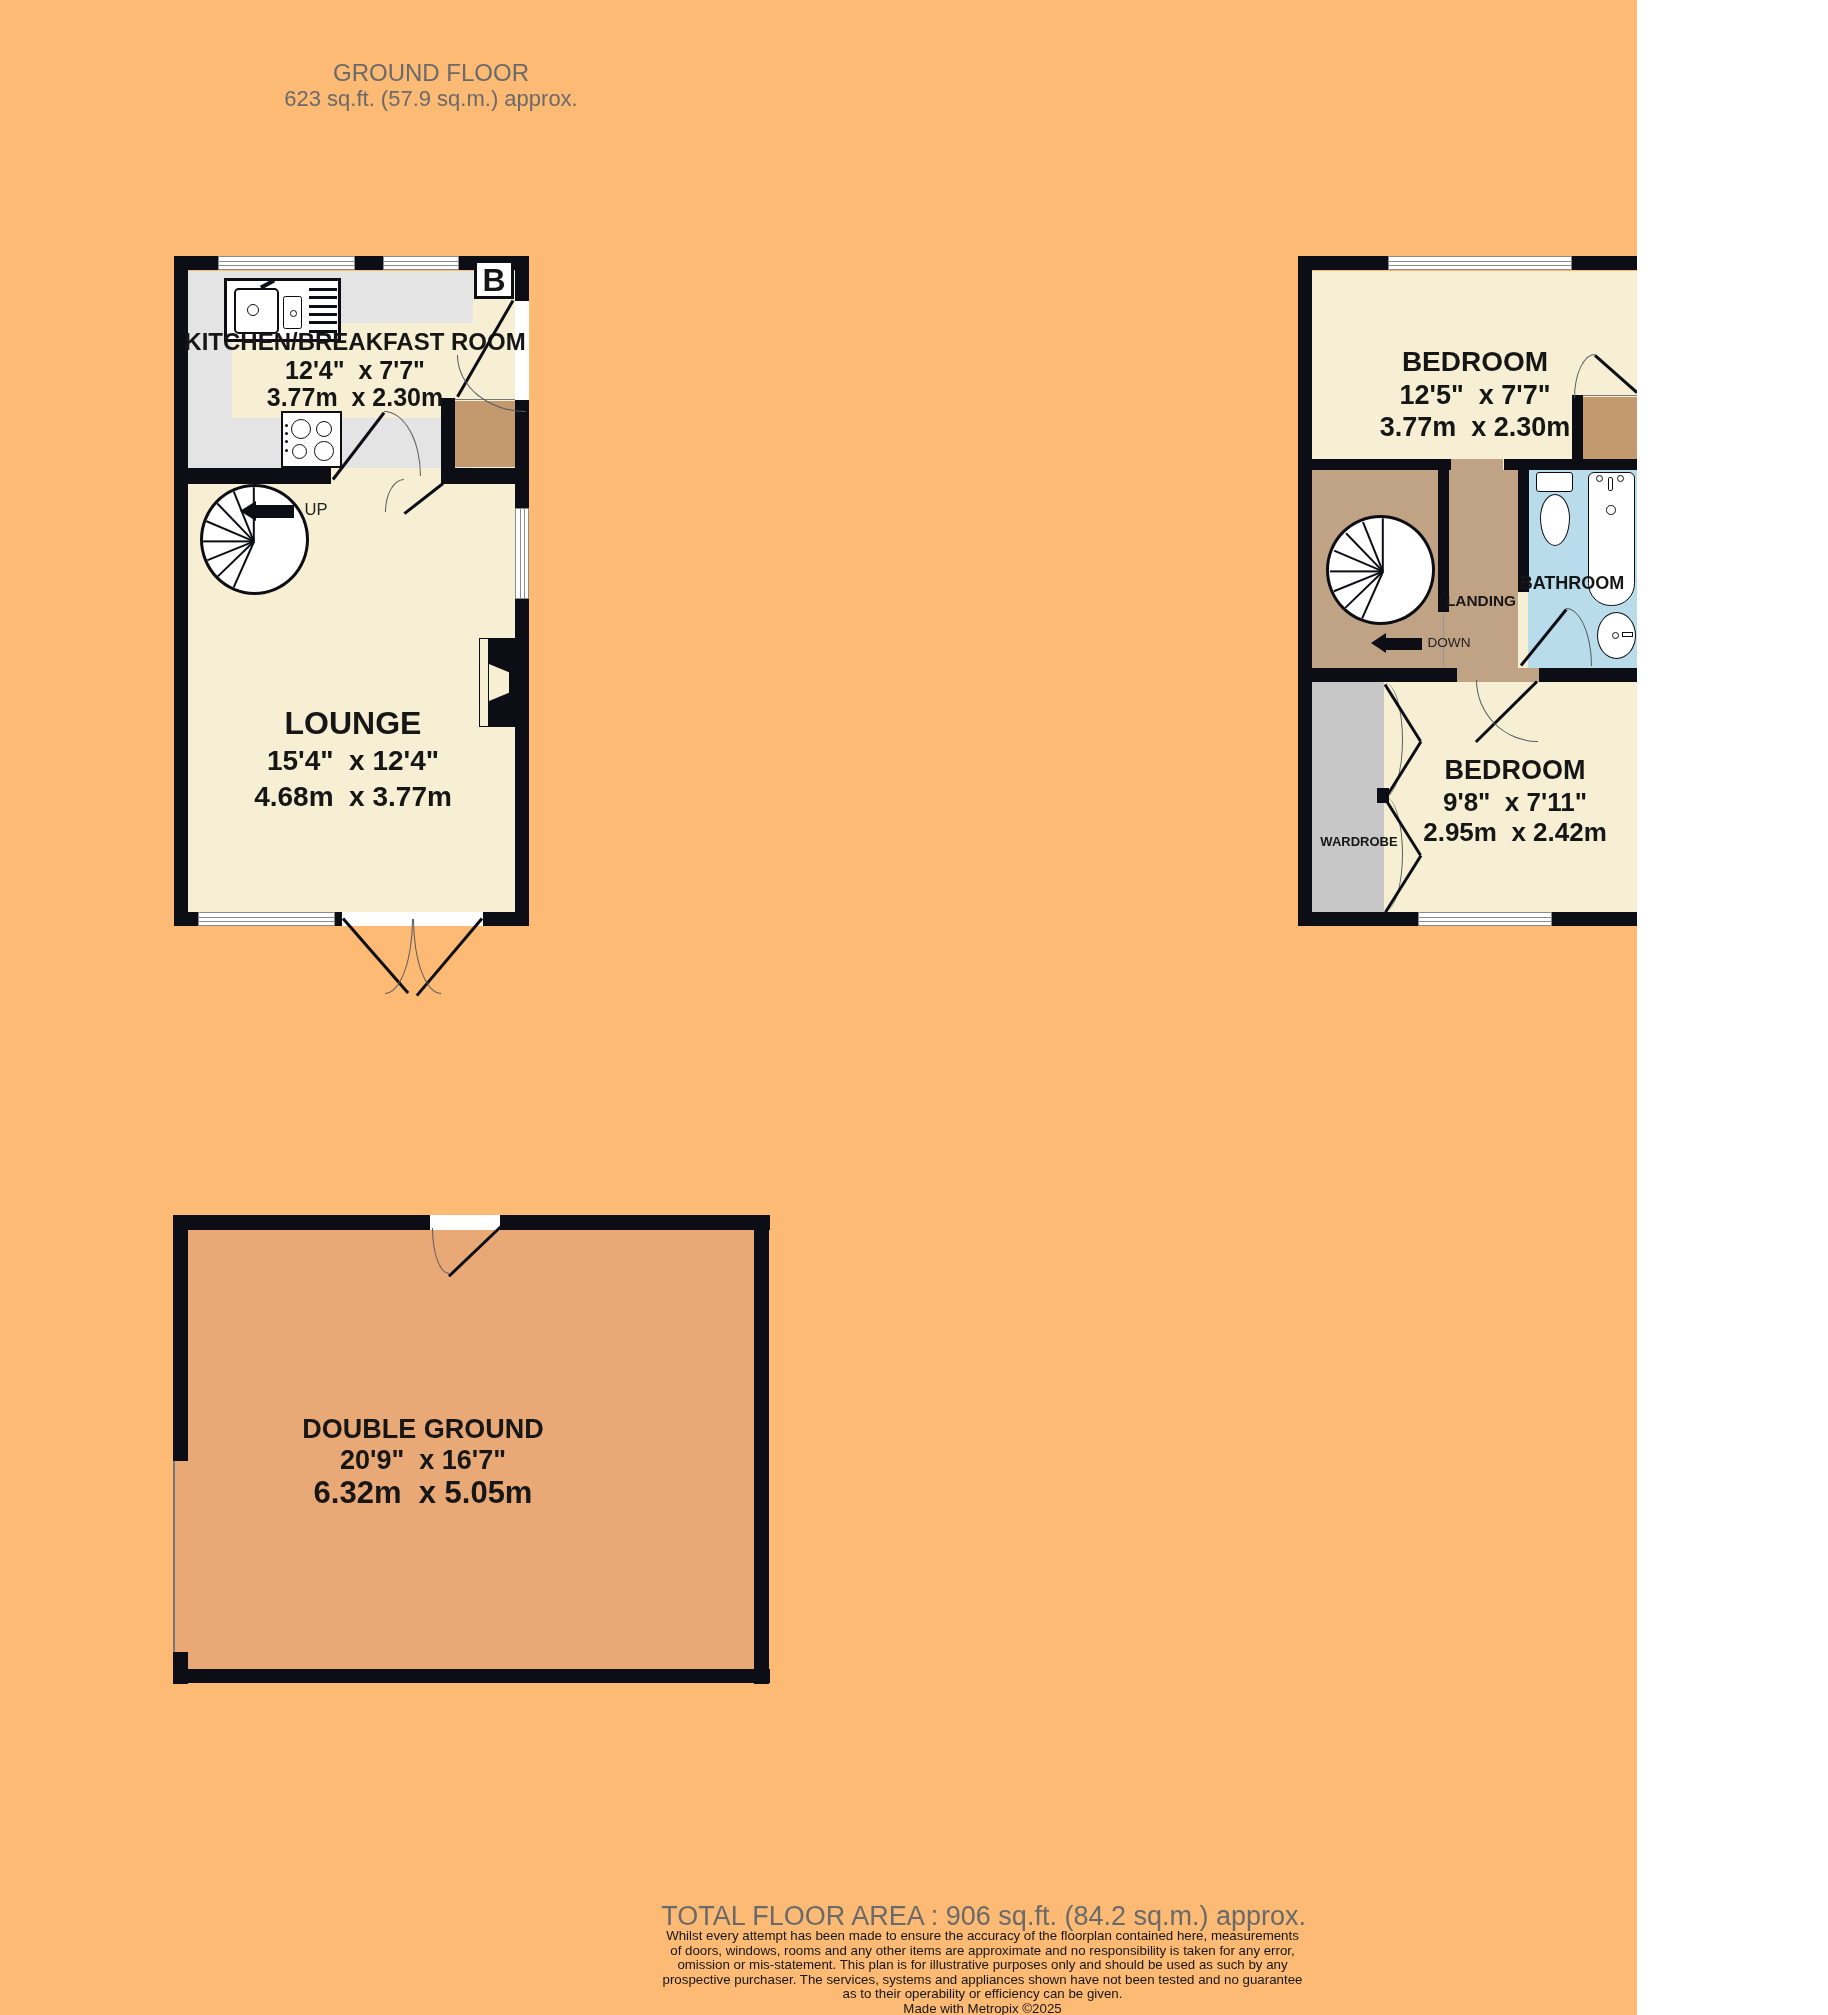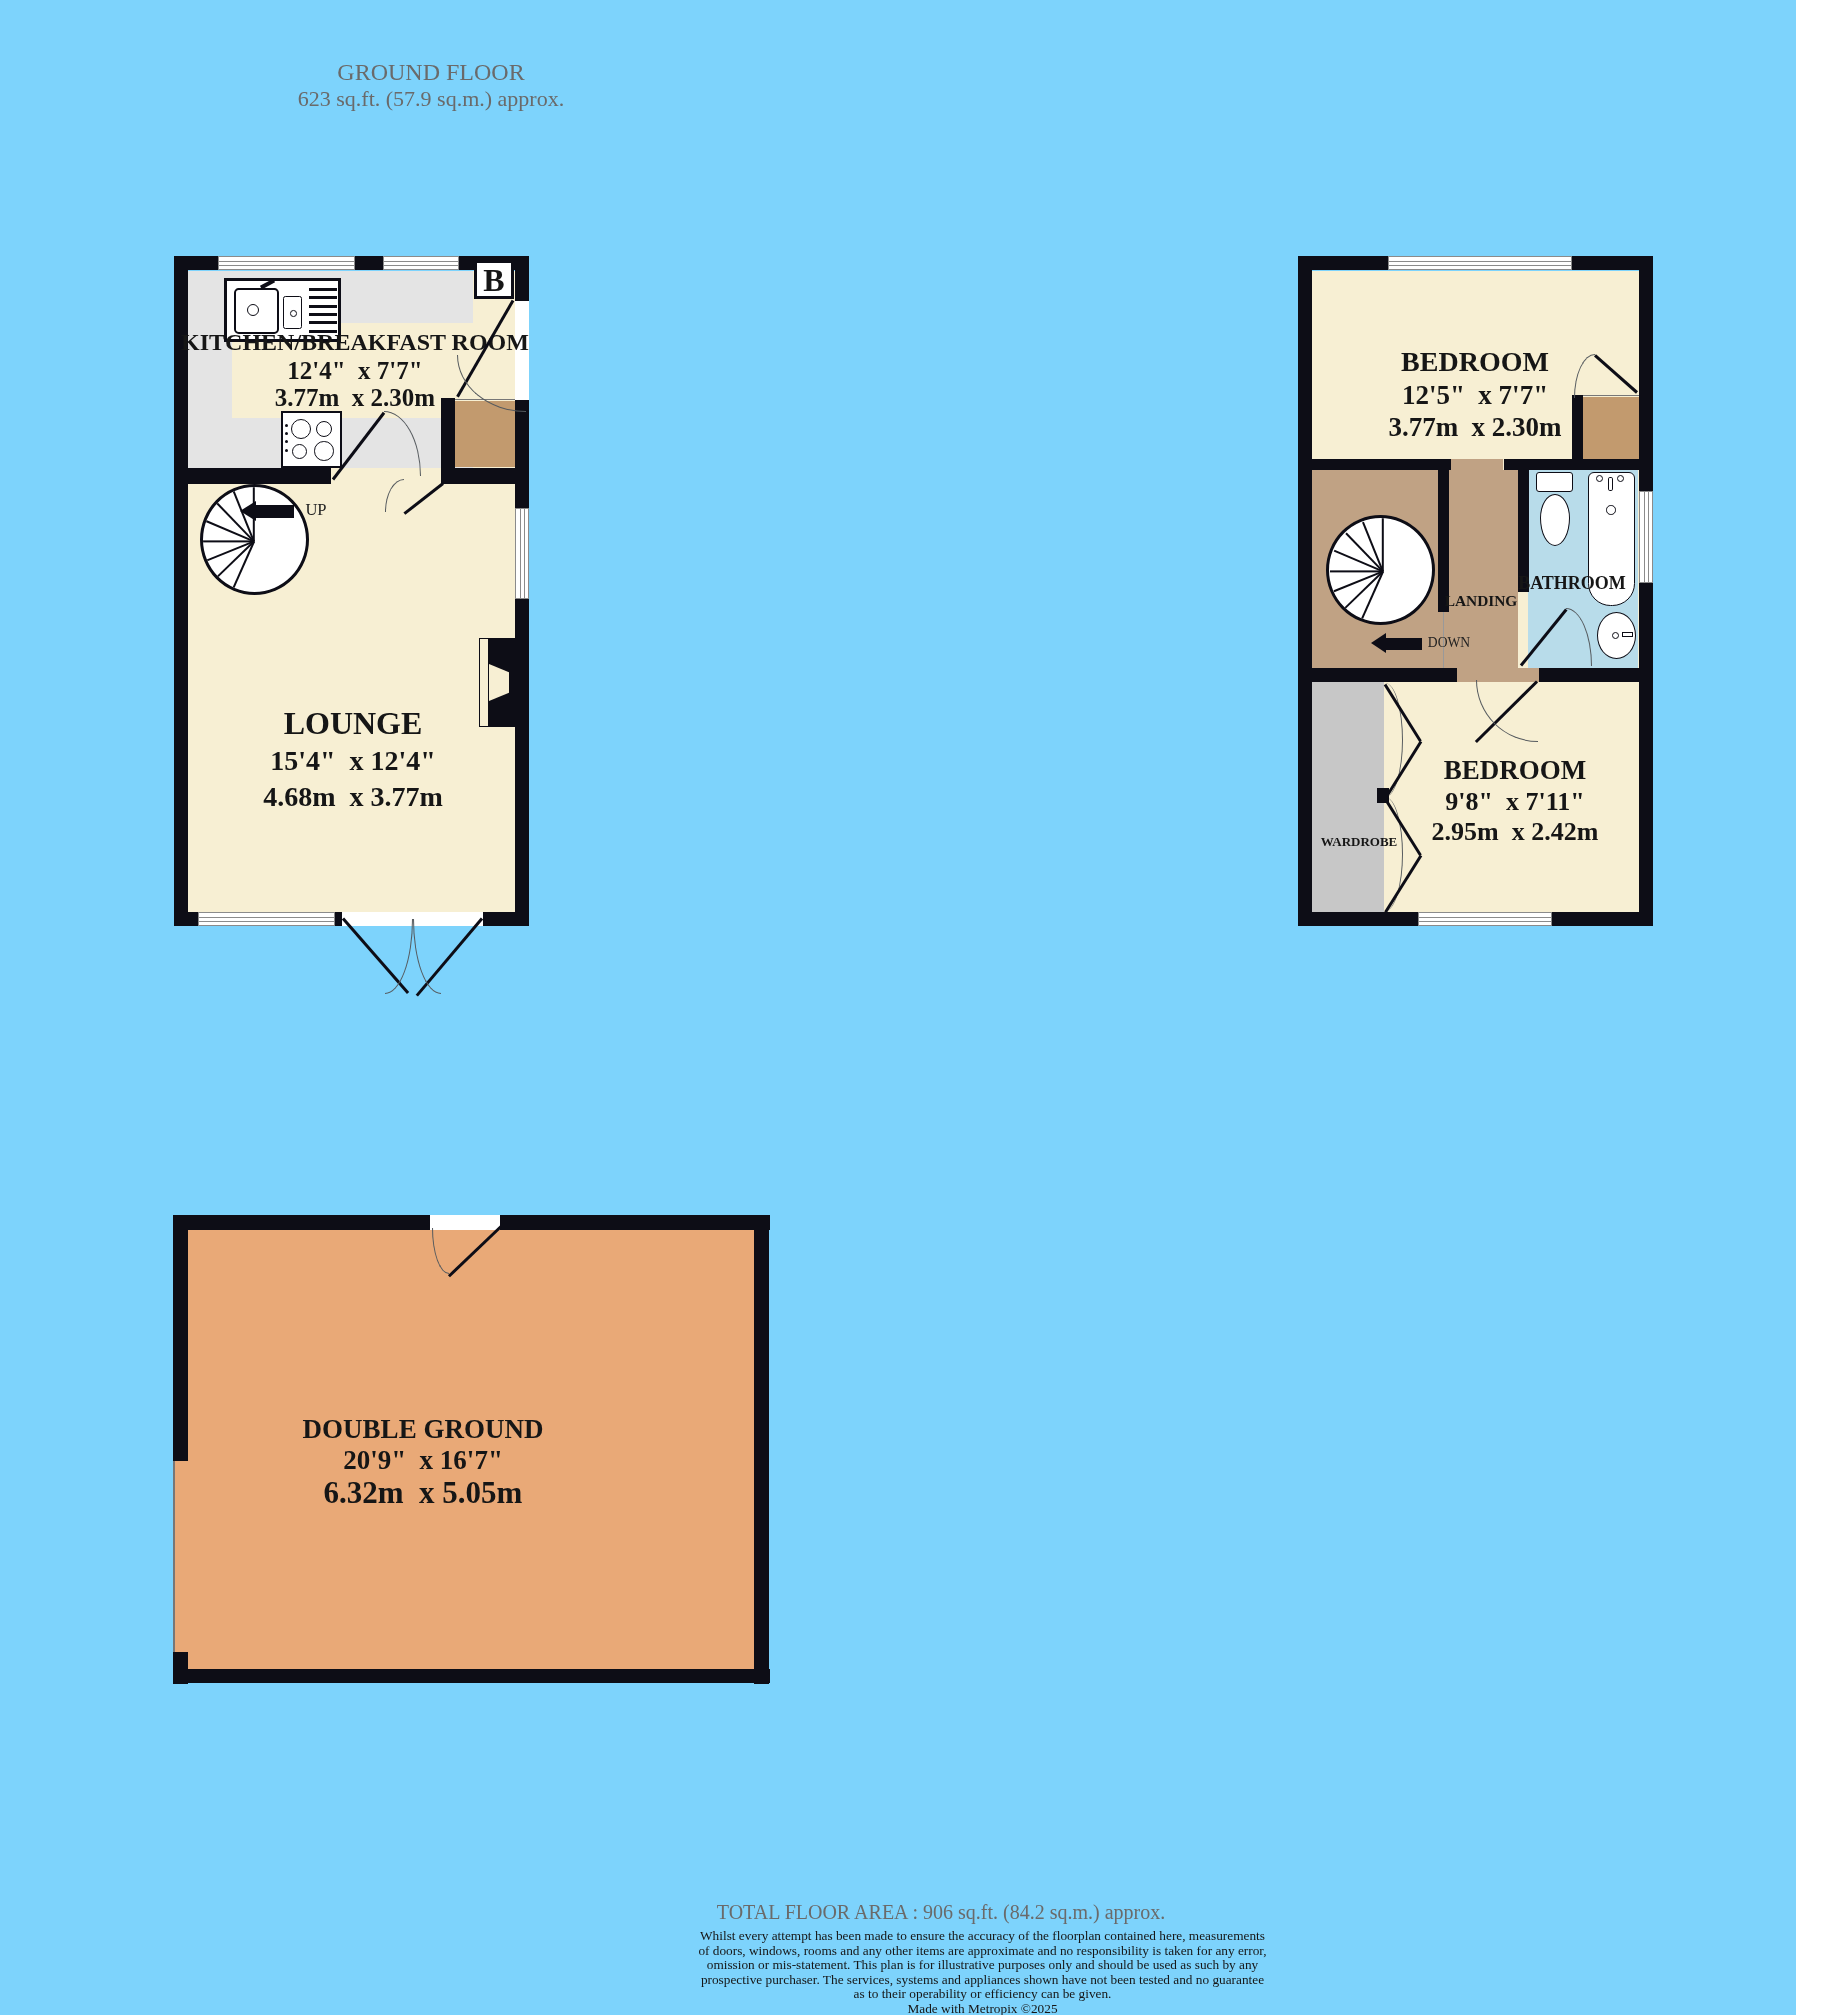--- a/index.html
+++ b/index.html
@@ -10,22 +10,22 @@
     --tbrown:#c29a6e;
     --bblue:#b8dcea;
     --wgray:#c7c7c7;
     --garage:#e9a977;
     --winline:#8b8b8b;
     --arc:#555a5e;
     --gtext:#6a6a6a;
     --btext:#161616;
   }
   html,body{margin:0;padding:0;background:#fff;}
-  #page{position:relative;width:1796px;height:2015px;background:#7dd3fc;overflow:hidden;
-        font-family:Liberation Serif, serif;}
+  #page{position:relative;width:1637px;height:2015px;background:#fdba74;overflow:hidden;
+        font-family:Liberation Sans, sans-serif;}
   .abs{position:absolute;}
   .wall{position:absolute;background:var(--wall);}
   .gap{position:absolute;background:#fff;}
   .floor{position:absolute;}
   .win-h{position:absolute;background-color:#fff;border:1.2px solid var(--winline);box-sizing:border-box;
          background-image:linear-gradient(var(--winline),var(--winline)),linear-gradient(var(--winline),var(--winline));
          background-size:100% 1.2px,100% 1.2px;background-repeat:no-repeat;background-position:0 3.6px,0 8.3px;}
   .win-v{position:absolute;background-color:#fff;border:1.2px solid var(--winline);box-sizing:border-box;
          background-image:linear-gradient(var(--winline),var(--winline)),linear-gradient(var(--winline),var(--winline));
          background-size:1.2px 100%,1.2px 100%;background-repeat:no-repeat;background-position:3.6px 0,8.3px 0;}
@@ -34,22 +34,22 @@
   .clabel{position:absolute;transform:translate(-50%,-50%);font-weight:bold;color:var(--btext);
           text-align:center;white-space:pre;line-height:1;}
   .plainlabel{position:absolute;transform:translate(-50%,-50%);color:#222;text-align:center;white-space:pre;line-height:1;}
   .fixture{position:absolute;background:#fff;border:1.8px solid var(--wall);box-sizing:border-box;}
   .stair{position:absolute;background:#fff;border:3px solid var(--wall);border-radius:50%;
          box-sizing:border-box;overflow:hidden;}
   .spoke{position:absolute;background:var(--wall);height:2.4px;transform-origin:0 50%;}
   .hdr{position:absolute;text-align:center;color:var(--gtext);}
   .hdr .t{font-size:24px;line-height:27px;}
   .hdr .a{font-size:22px;line-height:26px;}
-  #footer-total{position:absolute;left:556px;top:1901px;width:770px;text-align:center;
-                color:var(--gtext);font-size:20px;}
+  #footer-total{position:absolute;left:536px;top:1901px;width:770px;text-align:right;
+                color:var(--gtext);font-size:27px;}
   #footer-disc{position:absolute;left:568px;top:1929px;width:829px;text-align:center;
                color:var(--btext);font-size:13.3px;line-height:14.5px;}
 </style>
 </head>
 <body>
 
 <div id="page">
 
   <div class="hdr" style="left:224px;top:59px;width:414px;">
     <div class="t">GROUND FLOOR</div>

